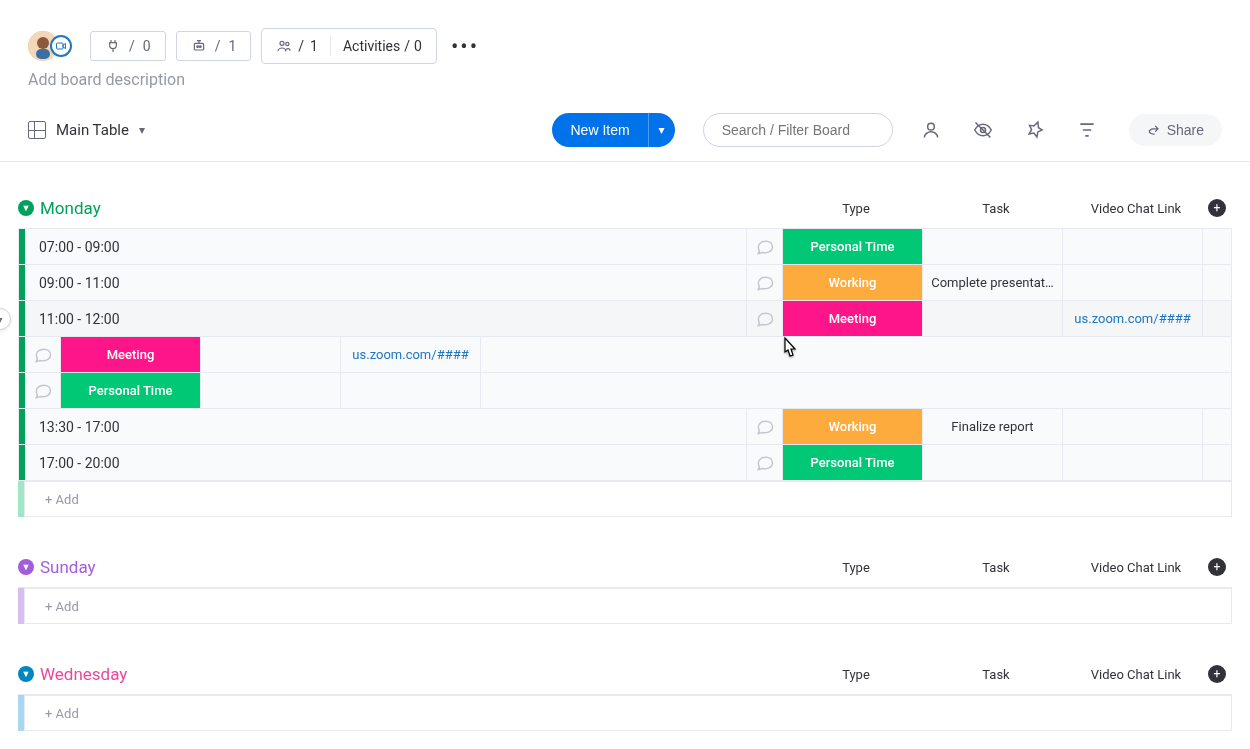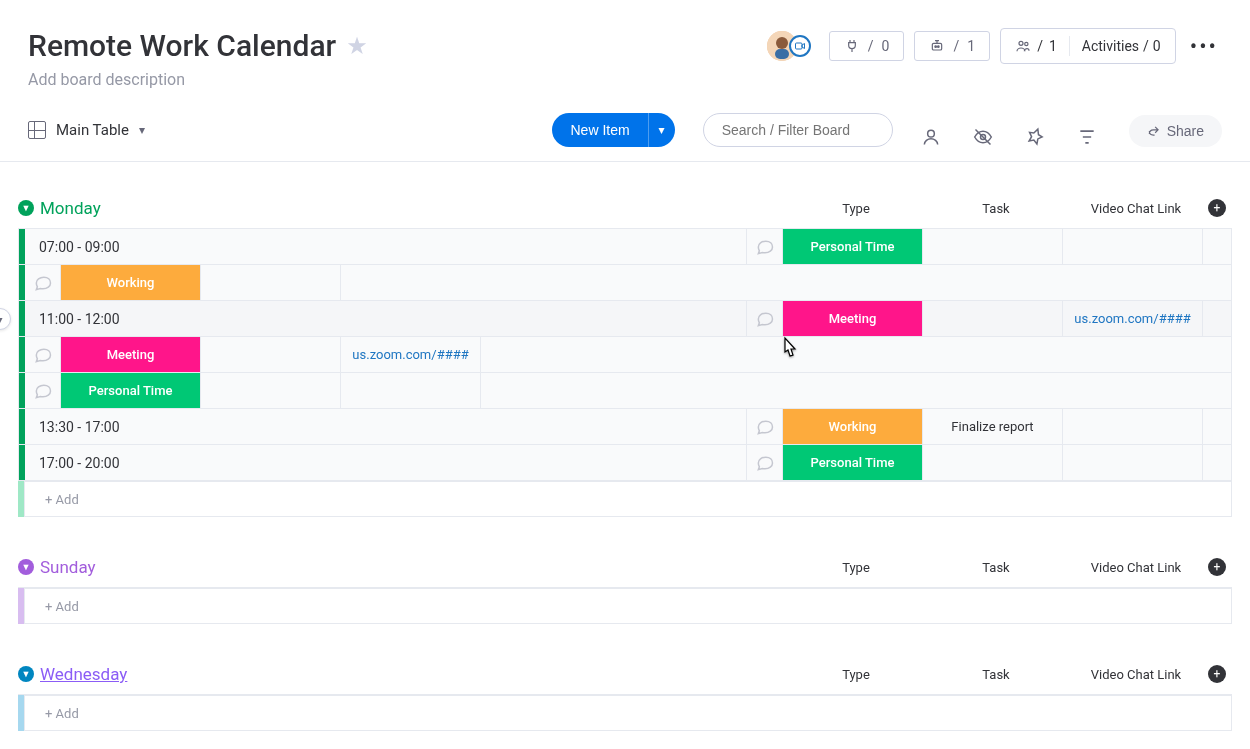--- a/index.html
+++ b/index.html
@@ -16,21 +16,21 @@
   .hex .ico { color:#676879; font-size:14px; }
   .stat-box { border:1px solid #d0d4e4; border-radius:4px; padding:7px 14px; display:flex; align-items:center; gap:12px; font-size:14px; color:#323338; }
   .divider { width:1px; height:20px; background:#e6e9ef; }
   .dots { font-size:22px; color:#323338; letter-spacing:2px; padding:0 4px; }
   .toolbar { padding:14px 28px 14px 28px; display:flex; align-items:center; justify-content:space-between; border-bottom:1px solid #e6e9ef; }
   .view-select { display:flex; align-items:center; gap:10px; font-size:15px; color:#323338; }
   .table-ico { width:18px; height:18px; border:1.5px solid #676879; border-radius:2px; position:relative; }
   .table-ico:before { content:""; position:absolute; left:0; right:0; top:50%; border-top:1.5px solid #676879; }
   .table-ico:after { content:""; position:absolute; top:0; bottom:0; left:33%; border-left:1.5px solid #676879; }
   .chev { color:#676879; font-size:12px; }
-  .right-tools { display:flex; align-items:flex-end; gap:28px; }
+  .right-tools { display:flex; align-items:center; gap:28px; }
   .new-item { background:#0073ea; color:#fff; border:none; border-radius:20px 0 0 20px; padding:9px 18px; font-size:14px; font-weight:500; }
   .new-item-drop { background:#0073ea; color:#fff; border:none; border-left:1px solid rgba(255,255,255,.3); border-radius:0 20px 20px 0; padding:9px 10px; font-size:12px; }
   .new-item-wrap { display:flex; }
   .search { border:1px solid #d0d4e4; border-radius:20px; padding:8px 18px; font-size:14px; color:#a16207; width:190px; outline:none; }
   .tool-ico { color:#676879; font-size:18px; width:24px; text-align:center; }
   .share-btn { background:#f5f6f8; border:none; color:#676879; border-radius:20px; padding:8px 18px; font-size:14px; display:flex; align-items:center; gap:6px; }
   .content { padding:36px 18px 0 18px; }
   .group { margin-bottom:40px; }
   .group-head { display:flex; align-items:center; gap:6px; padding:0 0 10px 0; }
   .caret { width:16px; height:16px; border-radius:50%; display:flex; align-items:center; justify-content:center; color:#fff; font-size:9px; }
@@ -57,24 +57,20 @@
   .cursor { position:absolute; left:776px; top:336px; font-size:22px; pointer-events:none; z-index:100; }
   .hand { filter: drop-shadow(0 1px 1px rgba(0,0,0,.4)); }
   svg { display:block; }
   .avatar svg { display:block; }
   .eyeoff svg, .pin svg, .funnel svg, .person svg { stroke:#676879; }
 </style>
 </head>
 <body>
 
 <div class="top">
-  <div class="title-wrap">
-    <div class="title">Remote Work Calendar</div>
-    <div class="star">★</div>
-  </div>
   <div class="top-right">
     <div style="display:flex; align-items:center;">
       <div class="avatar">
         <svg width="30" height="30" viewBox="0 0 30 30">
             <circle cx="15" cy="15" r="15" fill="#f4d6b8"></circle>
             <circle cx="15" cy="12" r="6" fill="#8a5a3b"></circle>
             <rect x="8" y="18" width="14" height="10" rx="5" fill="#3a6ea5"></rect>
           </svg>
       </div>
       <div class="avatar-badge">
@@ -194,26 +190,28 @@
               <path d="M21 12c0 4-4 7-9 7-1.2 0-2.3-.2-3.3-.5L4 20l1.2-3.5C4.4 15.2 4 13.7 4 12c0-4 4-7 9-7s8 3 8 7z"></path>
             </svg>
           </div>
           <div class="type-cell" style="background: rgb(0, 200, 117);">Personal Time</div>
           <div class="task-cell"></div>
           <div class="link-cell"></div>
           <div class="end-cell"></div>
         </div>
         <div class="row" style="position: relative;">
           <div class="stripe" style="background: rgb(0, 162, 91);"></div>
+          <div class="cell-name">09:00 - 11:00</div>
           <div class="chat-cell">
             <svg class="chat-ico" viewBox="0 0 24 24" fill="none" stroke="#c5c7d0" stroke-width="1.8">
               <path d="M21 12c0 4-4 7-9 7-1.2 0-2.3-.2-3.3-.5L4 20l1.2-3.5C4.4 15.2 4 13.7 4 12c0-4 4-7 9-7s8 3 8 7z"></path>
             </svg>
           </div>
           <div class="type-cell" style="background: rgb(253, 171, 61);">Working</div>
+          <div class="task-cell">Complete presentat…</div>
           <div class="link-cell"></div>
           <div class="end-cell"></div>
         </div>
         <div class="row hover" style="position: relative;">
           <div class="row-picker" style="top: 7px; left: -30px;">▾</div>
           <div class="stripe" style="background: rgb(0, 162, 91);"></div>
           <div class="cell-name">11:00 - 12:00</div>
           <div class="chat-cell">
             <svg class="chat-ico" viewBox="0 0 24 24" fill="none" stroke="#c5c7d0" stroke-width="1.8">
               <path d="M21 12c0 4-4 7-9 7-1.2 0-2.3-.2-3.3-.5L4 20l1.2-3.5C4.4 15.2 4 13.7 4 12c0-4 4-7 9-7s8 3 8 7z"></path>
@@ -293,21 +291,21 @@
       </div>
       <div class="rows" style="position: relative;"></div>
       <div style="display: flex;">
         <div class="stripe-light" style="background: rgb(216, 189, 240);"></div>
         <div class="add-row" style="flex: 1 1 0%;">+ Add</div>
       </div>
     </div>
     <div class="group">
       <div class="group-head" style="position: relative;">
         <div class="caret" style="background: rgb(0, 134, 192);">▼</div>
-        <div class="group-title" style="color: #8b5cf6; text-decoration: underline;">Wednesday</div>
+        <div class="group-title" style="color: #ec4899;">Wednesday</div>
         <div class="headers">
           <div class="col-h">Type</div>
           <div class="col-h">Task</div>
           <div class="col-h">Video Chat Link</div>
           <div class="plus-circle">+</div>
         </div>
       </div>
       <div class="rows" style="position: relative;"></div>
       <div style="display: flex;">
         <div class="stripe-light" style="background: rgb(166, 216, 239);"></div>

